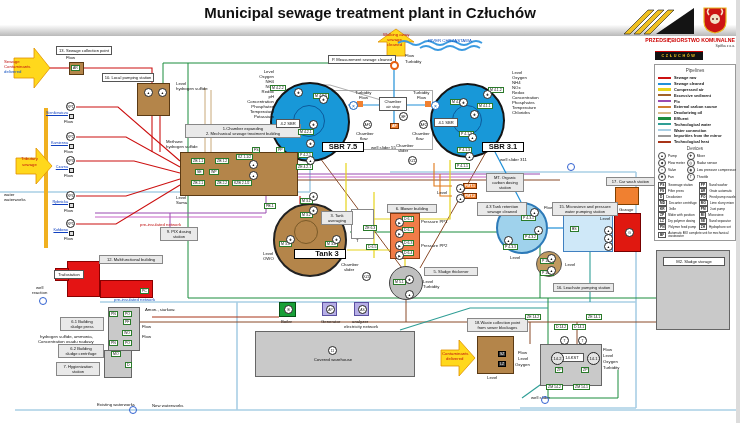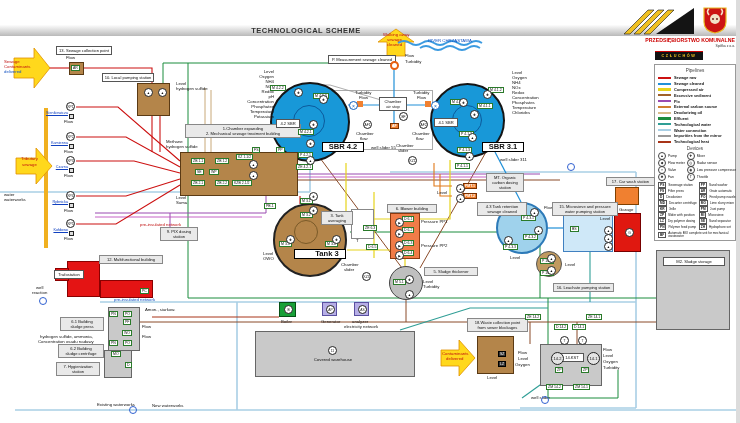--- a/index.html
+++ b/index.html
@@ -61,22 +61,22 @@
   .ring{position:absolute;border-radius:50%;box-sizing:border-box;z-index:11;background:transparent;}
   .zone{position:absolute;border:0.8px solid #aaa;z-index:5;}
   svg.pipes{position:absolute;left:0;top:0;z-index:6;}
   svg.logo{position:absolute;left:622px;top:6px;z-index:20;}
 </style>
 </head>
 <body>
 
 <div class="stage">
 
+  <div class="title">Municipal sewage treatment plant in Człuchów</div>
   <div class="subband"></div>
-  <div class="subtitle">TECHNOLOGICAL SCHEME</div>
   <div class="edge"></div>
 
   <svg class="logo" width="112" height="30">
     <polygon points="34,28 72,2 72,28" fill="#141414"></polygon>
     <polygon points="2,28 26,4 32,4 8,28" fill="#f0c020" stroke="#141414" stroke-width="0.6"></polygon>
     <polygon points="12,28 36,4 42,4 18,28" fill="#f0c020" stroke="#141414" stroke-width="0.6"></polygon>
     <polygon points="22,28 46,4 52,4 28,28" fill="#f0c020" stroke="#141414" stroke-width="0.6"></polygon>
     <g>
       <path d="M82,2 h22 v14 q0,9 -11,11 q-11,-2 -11,-11 z" fill="#cc1414" stroke="#e8b820" stroke-width="1.2"></path>
       <circle cx="93" cy="13" r="5" fill="#f2e2c8"></circle>
@@ -474,21 +474,21 @@
     <div class="lbl c" style="left: 302px; top: 358px; width: 62px;">Covered warehouse</div>
     <div class="plate" style="left: 56px; top: 46px; width: 52px;">13. Sewage collection point</div>
     <div class="plate" style="left: 102px; top: 73px; width: 48px;">10. Local pumping station</div>
     <div class="plate gray" style="left: 185px; top: 124px; width: 112px;">1.Chamber expanding
 2. Mechanical sewage treatment building</div>
     <div class="plate gray" style="left: 160px; top: 227px; width: 34px;">9. PIX dosing
 station</div>
     <div class="plate" style="left: 328px; top: 55px; width: 64px;">P. Measurement sewage cleaned</div>
     <div class="plate" style="left: 379px; top: 97px; width: 24px;">Chamber
 air stop</div>
-    <div class="plate big" style="left: 322px; top: 142px; width: 36px;">SBR 4.2</div>
+    <div class="plate big" style="left: 322px; top: 142px; width: 36px;">SBR 7.5</div>
     <div class="plate big" style="left: 482px; top: 142px; width: 36px;">SBR 3.1</div>
     <div class="plate big" style="left: 294px; top: 249px; width: 32px; padding-left: 16px;">Tank 3</div>
     <div class="plate gray" style="left: 321px; top: 211px; width: 28px;">3. Tank
 averaging</div>
     <div class="plate gray" style="left: 477px; top: 202px; width: 46px;">4.3 Tank retention
 sewage cleaned</div>
     <div class="plate gray" style="left: 424px; top: 267px; width: 50px;">5. Sludge thickener</div>
     <div class="plate gray" style="left: 387px; top: 204px; width: 46px;">6. Blower building</div>
     <div class="plate gray" style="left: 486px; top: 173px; width: 34px;">MT. Organic
 carbon dosing

